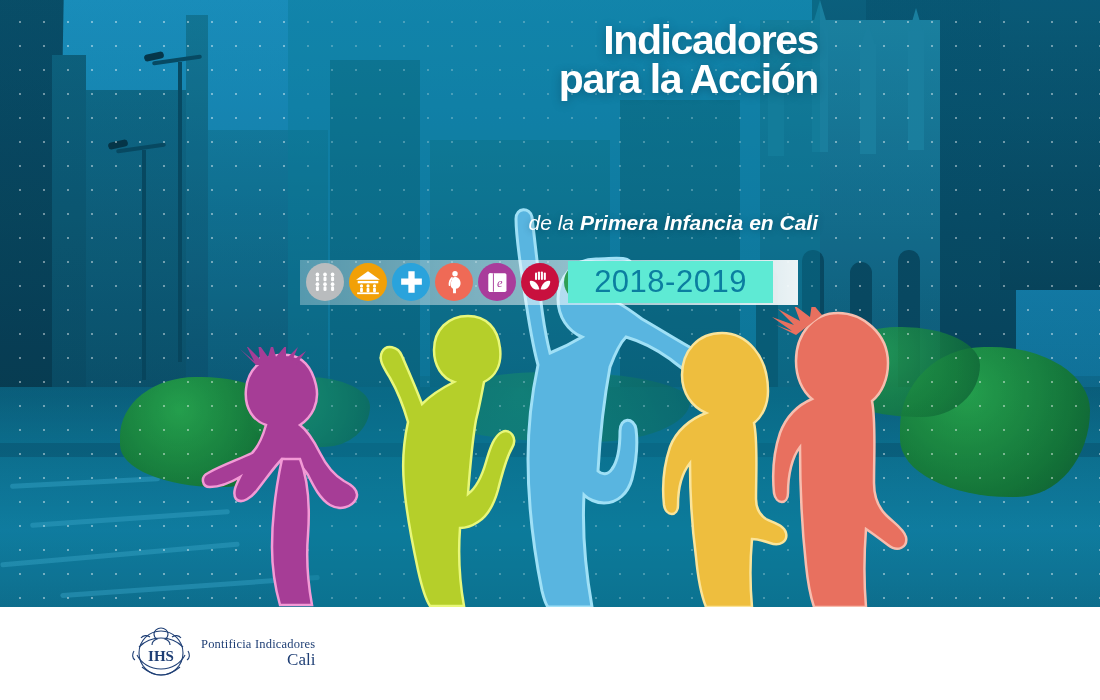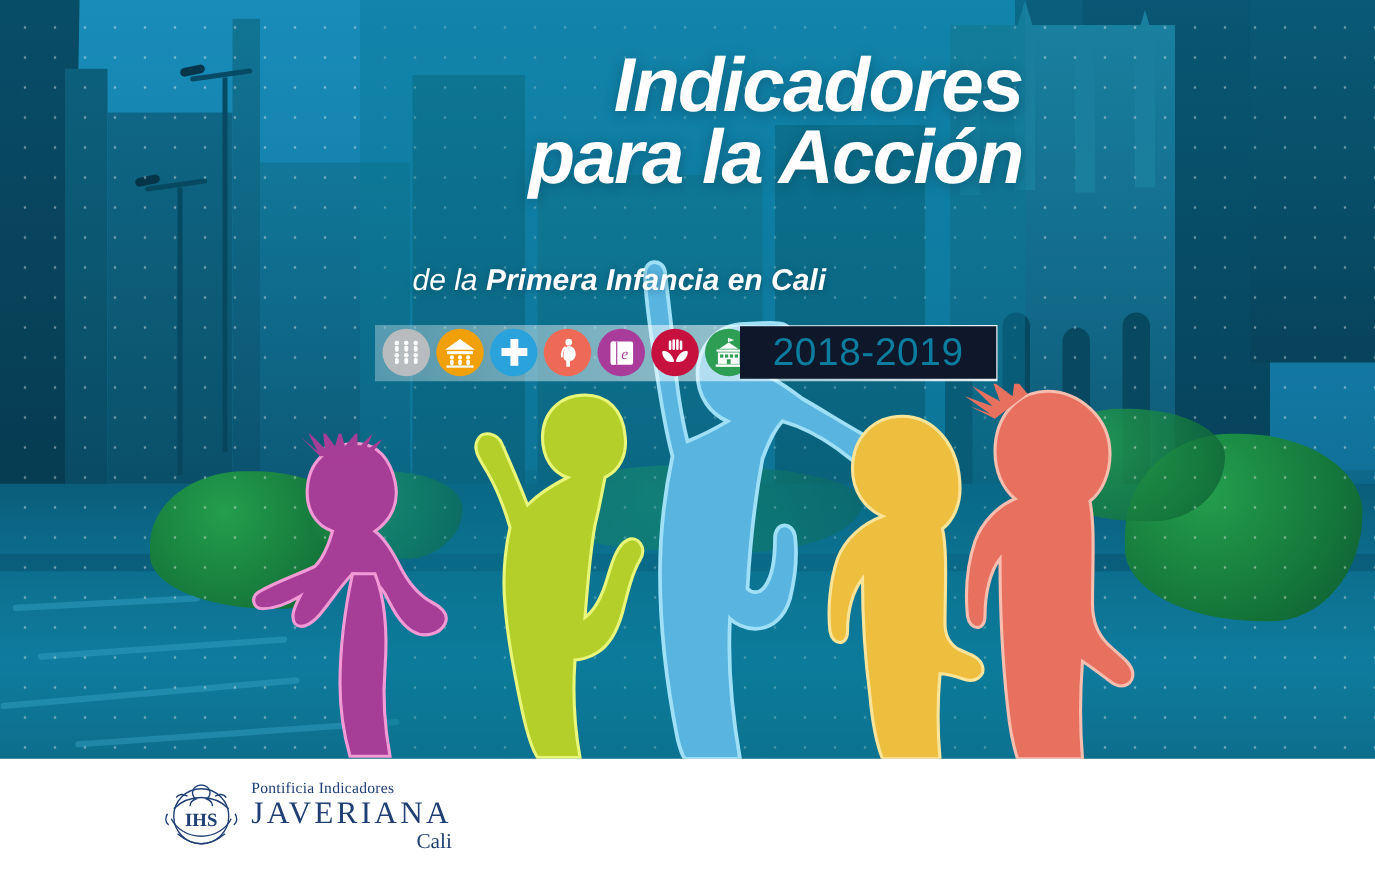--- a/index.html
+++ b/index.html
@@ -74,42 +74,42 @@
           background-size: 24px 24px; background-position: 8px 10px; }
   
   .tint { position:absolute; inset:0; background:rgba(20,150,190,.30); mix-blend-mode:multiply; }
   .tint2{ position:absolute; inset:0; background:linear-gradient(180deg,rgba(0,120,160,.18),rgba(0,70,100,.12)); }
 
   
   .panel { position:absolute; left:288px; top:0; width:532px; height:607px;
            background:rgba(10,122,150,.42); }
 
   
-  .title { position:absolute; left:368px; top:40px; width:450px;
-           color:#fff; font-weight:bold; font-size:61px; line-height:.94;
+  .title { position:absolute; left:368px; top:21px; width:450px;
+           color:#fff; font-weight:bold; font-size:41px; line-height:.94;
            letter-spacing:-1.4px; text-align:right;
-           text-shadow:0 2px 10px rgba(0,40,60,.35);font-style:italic; }
+           text-shadow:0 2px 10px rgba(0,40,60,.35); }
   .sub1 { position:absolute; left:330px; top:180px; width:488px; text-align:right;
           color:#fff; font-style:italic; font-size:24.5px; letter-spacing:.1px;
           text-shadow:0 1px 6px rgba(0,40,60,.35); }
-  .sub2 { position:absolute; left:330px; top:211px; width:488px; 
-          color:#fff; font-style:italic; font-size:24px;
+  .sub2 { position:absolute; left:330px; top:211px; width:488px; text-align:right;
+          color:#fff; font-style:italic; font-size:21px;
           text-shadow:0 1px 6px rgba(0,40,60,.35); }
   .sub2 b { font-weight:bold; }
 
   
   .iconband { position:absolute; left:300px; top:260px; width:498px; height:45px;
               background:linear-gradient(90deg,rgba(255,255,255,.30),rgba(255,255,255,.55) 55%,rgba(255,255,255,.92)); }
   .icons { position:absolute; left:306px; top:263px; display:flex; gap:5px; }
   .ic { width:38px; height:38px; border-radius:50%; position:relative;
         display:flex; align-items:center; justify-content:center; }
   .ic svg { display:block; }
 
-  .yearbox { position:absolute; left:592px; top:261px; width:205px; height:42px;
-             background:#0f172a; display:flex; align-items:center; justify-content:center; }
+  .yearbox { position:absolute; left:568px; top:261px; width:205px; height:42px;
+             background:#5eead4; display:flex; align-items:center; justify-content:center; }
   .yearbox span { color:#0b7ea0; font-size:31px; letter-spacing:.5px; }
 
   
   .kid { position:absolute; bottom:93px; }
   .kid svg { display:block; }
 
   
   .footer { position:absolute; left:0; bottom:0; width:1100px; height:93px; background:#fff; }
 
   .jav { position:absolute; left:130px; top:14px; display:flex; align-items:center; gap:9px; }
@@ -389,19 +389,18 @@
           <path d="M58 30 c2 3 2 7-1 9"></path>
           <path d="M20 16 c-3-2-7-2-9 1"></path>
           <path d="M42 16 c3-2 7-2 9 1"></path>
         </g>
         <g fill="#1f3f75">
           <text x="31" y="40" font-family="Liberation Serif, serif" font-size="15" font-weight="bold" text-anchor="middle">IHS</text>
         </g>
       </svg>
       <div class="javtxt">
         <div class="l1">Pontificia Indicadores</div>
-        <div class="l2">JAVERIANA</div>
         <div class="l3">Cali</div>
       </div>
     </div>
 
   </div>
 </div>
 
 </body></html>

